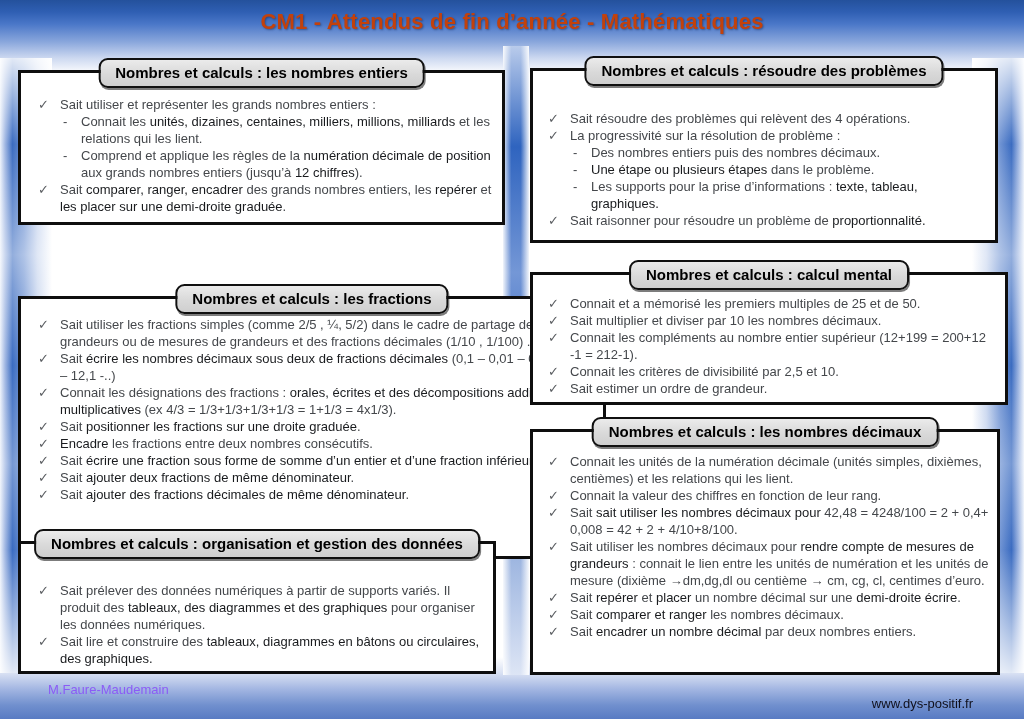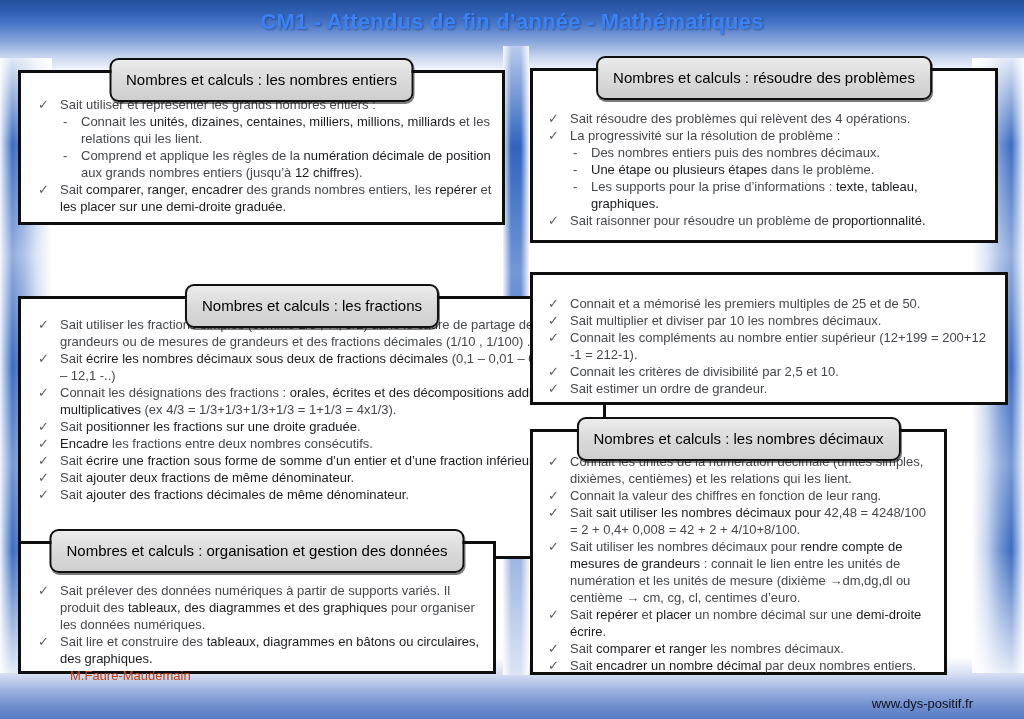--- a/index.html
+++ b/index.html
@@ -21,50 +21,50 @@
   .bg-right{right:0;
     background:
       linear-gradient(180deg,rgba(255,255,255,.85) 0%,rgba(255,255,255,0) 14%,rgba(255,255,255,.45) 32%,rgba(255,255,255,0) 50%,rgba(255,255,255,.3) 66%,rgba(255,255,255,0) 80%,rgba(255,255,255,.85) 100%),
       linear-gradient(270deg,#eef3fb 0%,#9fb6e2 10%,#3b6cc1 24%,#6f93d3 46%,#c6d4ee 72%,#ffffff 100%);}
   .bg-center{position:absolute;left:503px;width:26px;top:46px;bottom:44px;
     background:
       linear-gradient(90deg,rgba(255,255,255,.9) 0%,rgba(255,255,255,0) 32%,rgba(255,255,255,0) 68%,rgba(255,255,255,.9) 100%),
       linear-gradient(180deg,#b9cbeb 0%,#2f64bf 16%,#7497d6 36%,#3568c2 56%,#8ba8da 76%,#dde5f5 100%);}
   
   .title{position:absolute;top:9px;left:0;right:0;margin:0;text-align:center;
-    color:#3b82f6;font-size:22px;font-weight:bold;letter-spacing:.2px;
+    color:#c2410c;font-size:22px;font-weight:bold;letter-spacing:.2px;
     text-shadow:1px 1px 2px rgba(10,30,70,.45);}
   
   .box{position:absolute;background:#ffffff;border:3px solid #0e0e0e;box-sizing:border-box;}
   #box-l1{left:18px;width:487px;top:70px;height:155px;}
   #box-l2{left:18px;width:588px;top:252px;height:263px;margin-top:44px;}
   #box-l3{left:18px;width:478px;top:541px;height:133px;}
   #box-r1{left:530px;width:468px;top:68px;height:175px;}
   #box-r2{left:530px;width:478px;top:272px;height:133px;}
-  #box-r3{left:530px;width:417px;top:429px;height:246px;}
+  #box-r3{left:530px;width:470px;top:429px;height:246px;}
   .box-title{position:absolute;top:-15px;left:50%;transform:translateX(-50%);
     background:linear-gradient(180deg,#ebebeb 0%,#d9d9d9 55%,#cfcfcf 100%);
-    border:2px solid #101010;border-radius:9px;padding:10px 15px;
-    font-size:15px;font-weight:normal;color:#000;white-space:nowrap;line-height:20px;
+    border:2px solid #101010;border-radius:9px;padding:3px 15px;
+    font-size:15px;font-weight:bold;color:#000;white-space:nowrap;line-height:20px;
     box-shadow:1px 2px 0 rgba(16,16,16,.55);}
   .items{font-size:13px;line-height:17px;color:#44474b;}
   #box-l1 .items{padding:23px 8px 4px 17px;}
   #box-l2 .items{padding:17px 8px 4px 17px;}
   #box-l3 .items{padding:38px 8px 4px 17px;}
   #box-r1 .items{padding:39px 8px 4px 15px;}
   #box-r2 .items{padding:20px 8px 4px 15px;}
   #box-r3 .items{padding:21px 8px 4px 15px;}
   .item{display:flex;align-items:flex-start;}
   .item .bullet{flex:0 0 22px;color:#5a5d61;}
   .item.dash{margin-left:25px;}
   .item.dash .bullet{flex:0 0 18px;color:#44474b;}
   .txt{flex:1 1 auto;}
   .txt b{font-weight:normal;color:#191b1e;}
   
-  .footer-author{position:absolute;left:48px;top:668px;font-size:13px;color:#c2410c;margin-left:22px;}
+  .footer-author{position:absolute;left:48px;top:682px;font-size:13px;color:#8b5cf6;}
   .footer-site{position:absolute;right:51px;top:680px;font-size:13px;color:#10101c;margin-top:16px;}
 </style>
 </head>
 <body>
 
 <div class="page">
   <div class="bg-top"></div>
   <div class="bg-bottom"></div>
   <div class="bg-left"></div>
   <div class="bg-right"></div>
@@ -170,20 +170,21 @@
           <span class="txt"><span>Les supports pour la prise d’informations : </span><b>texte, tableau, graphiques.</b></span>
         </div>
         <div class="item check">
           <span class="bullet">✓</span>
           <span class="txt"><span>Sait raisonner pour résoudre un problème de </span><b>proportionnalité.</b></span>
         </div>
       </div>
   </section>
 
   <section class="box" id="box-r2">
+    <div class="box-title">Nombres et calculs : calcul mental</div>
     <div class="items">
         <div class="item check">
           <span class="bullet">✓</span>
           <span class="txt"><span>Connait et a mémorisé les premiers multiples de 25 et de 50.</span></span>
         </div>
         <div class="item check">
           <span class="bullet">✓</span>
           <span class="txt"><span>Sait multiplier et diviser par 10 les nombres décimaux.</span></span>
         </div>
         <div class="item check">

